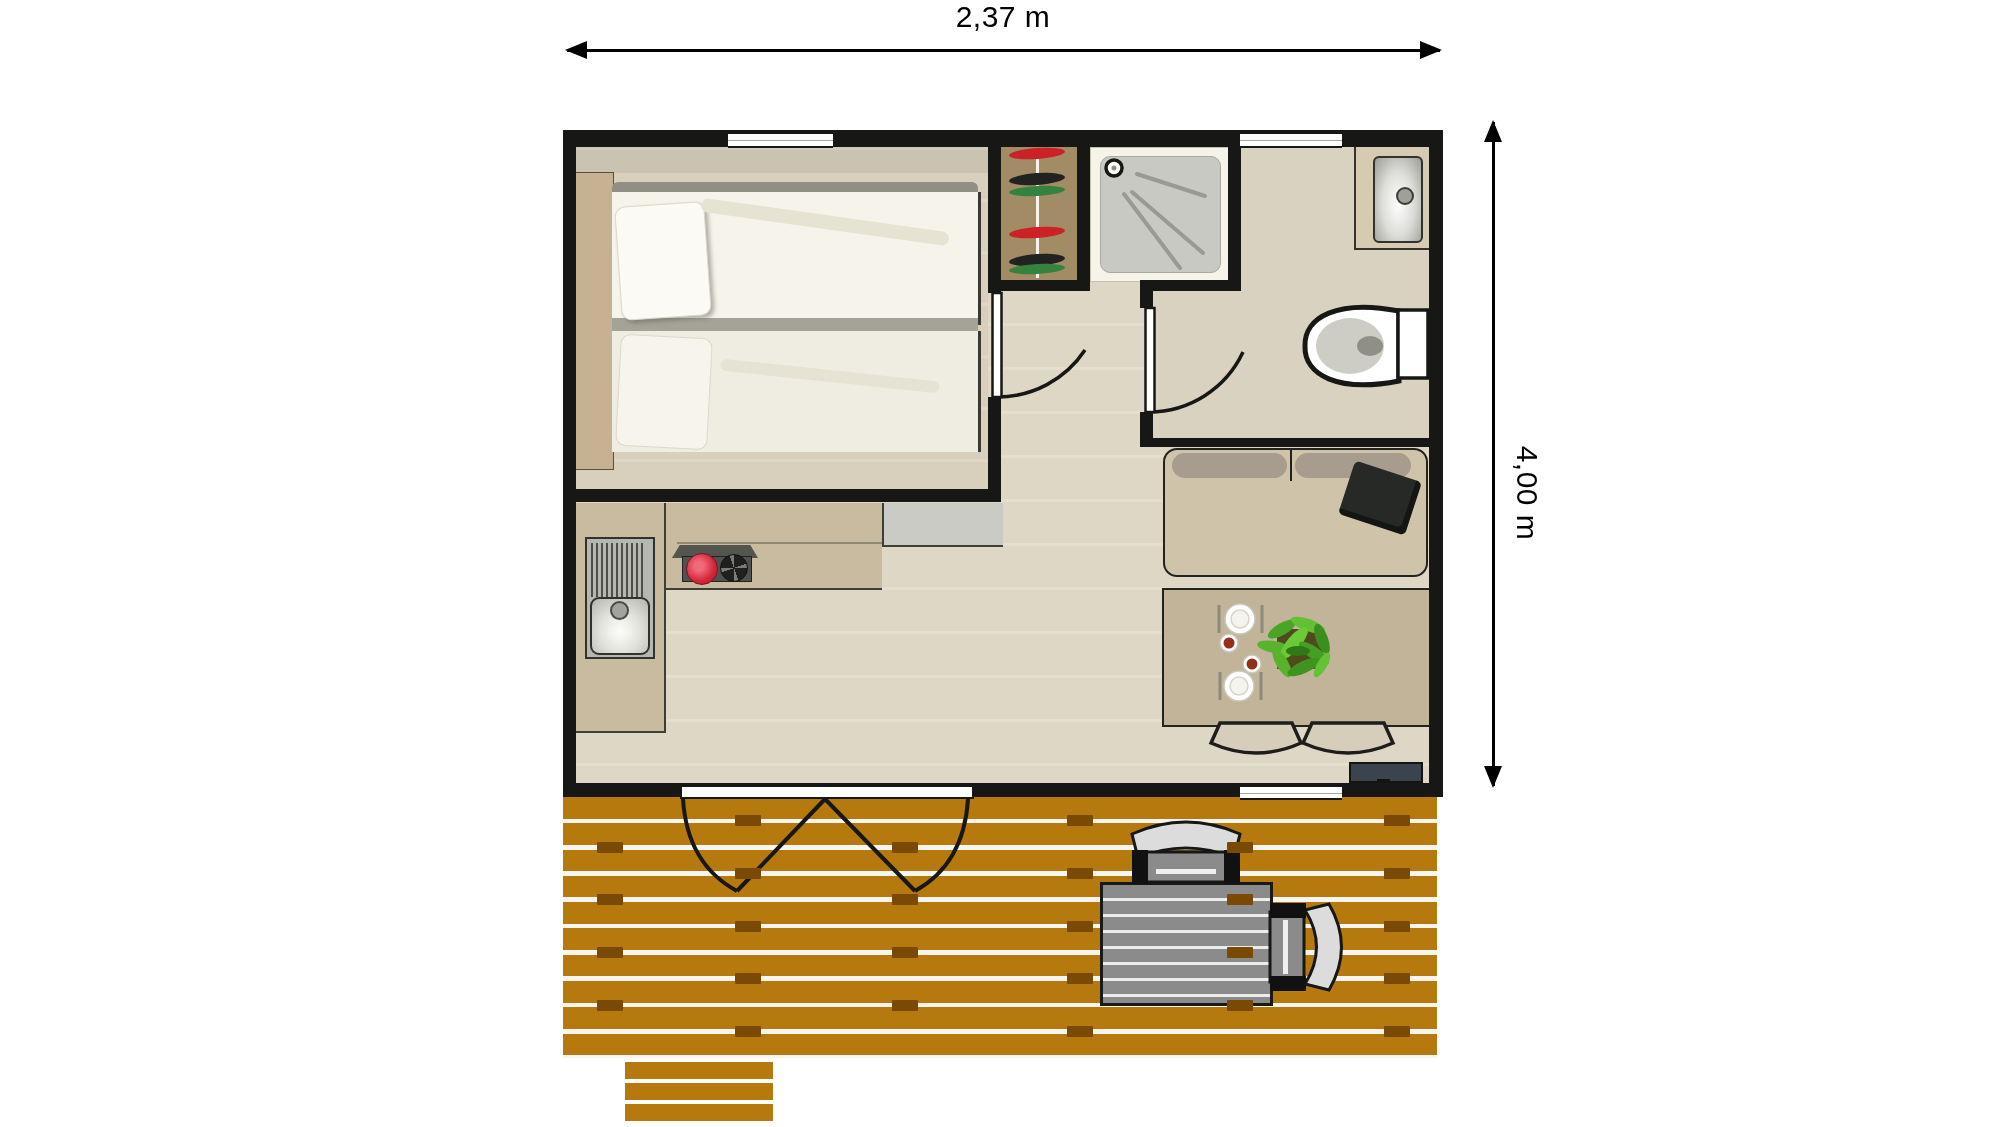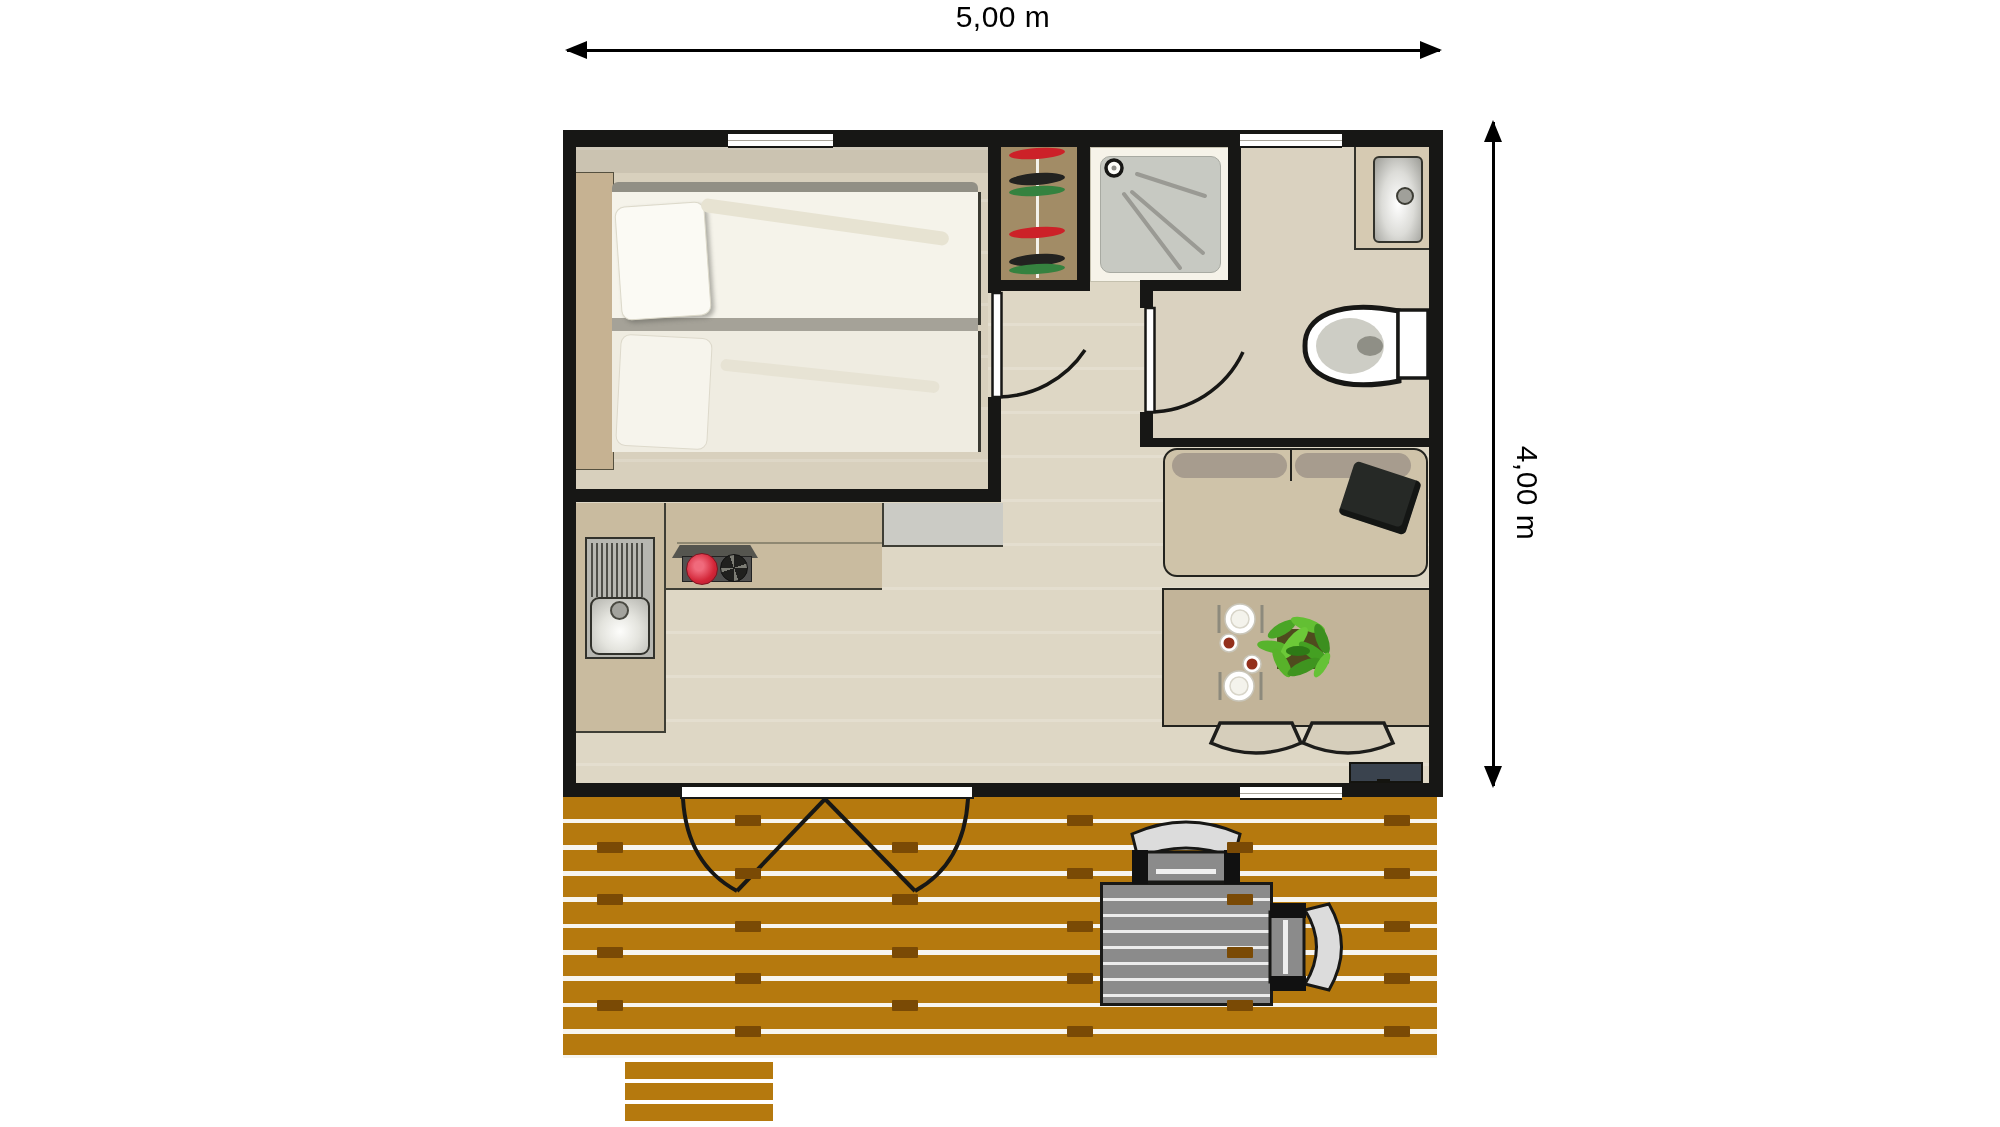--- a/index.html
+++ b/index.html
@@ -21,21 +21,21 @@
   .floor-bath{background:#dad2c0;}
   
   .outl{border:2px solid #23231e;}
   .tab{position:absolute;width:26px;height:11px;background:#7a4a05;border-radius:1px;}
 </style>
 </head>
 <body>
 
 <div id="scene">
 
-  <div class="dimlabel" style="left:903px;top:0;width:200px;text-align:center;">5,00 m</div>
+  <div class="dimlabel" style="left:903px;top:0;width:200px;text-align:center;">2,37 m</div>
   <div class="dimline" style="left:567px;top:49px;width:873px;height:3px;"></div>
   <div class="ah" style="left:565px;top:41px;border-top:9px solid transparent;border-bottom:9px solid transparent;border-right:22px solid #000;"></div>
   <div class="ah" style="left:1420px;top:41px;border-top:9px solid transparent;border-bottom:9px solid transparent;border-left:22px solid #000;"></div>
 
   <div class="dimlabel" style="left:1447px;top:476px;width:160px;text-align:center;transform:rotate(90deg);">4,00 m</div>
   <div class="dimline" style="left:1492px;top:122px;width:3px;height:664px;"></div>
   <div class="ah" style="left:1484px;top:120px;border-left:9px solid transparent;border-right:9px solid transparent;border-bottom:22px solid #000;"></div>
   <div class="ah" style="left:1484px;top:766px;border-left:9px solid transparent;border-right:9px solid transparent;border-top:22px solid #000;"></div>
 
   <div class="abs" id="deck" style="left:563px;top:797px;width:874px;height:261px;

